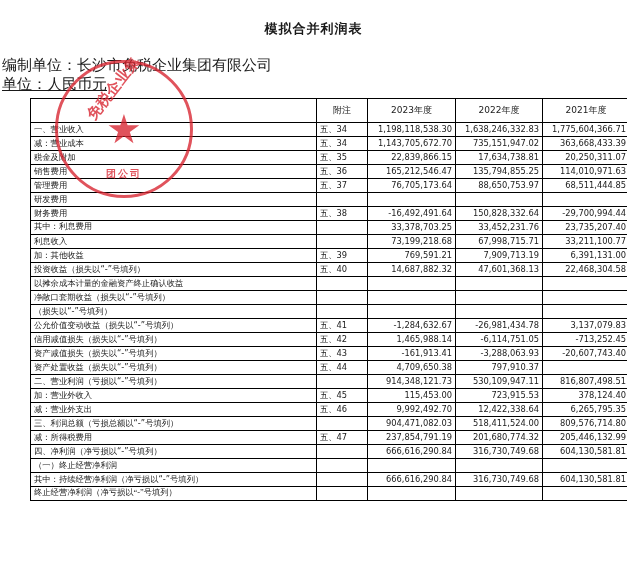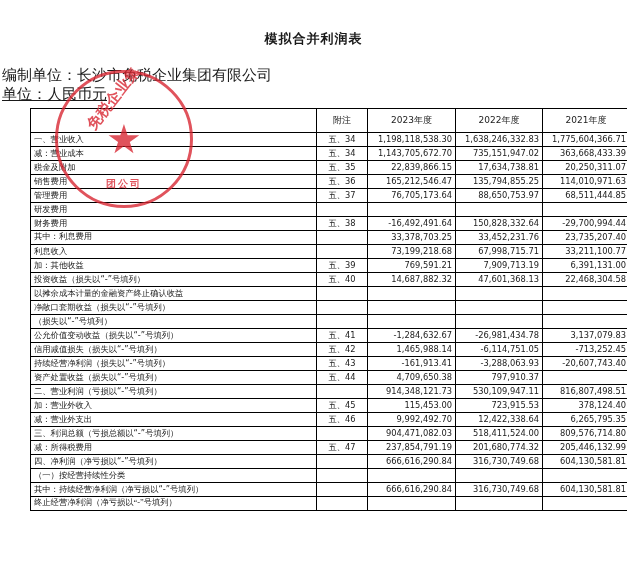--- a/index.html
+++ b/index.html
@@ -20,21 +20,21 @@
     width: 627px;
     height: 576px;
     box-sizing: border-box;
     padding: 0;
   }
   .doc-title {
     text-align: center;
     font-size: 13px;
     font-weight: bold;
     letter-spacing: 1px;
-    margin-top: 30px;
+    margin-top: 20px;
     margin-bottom: 18px;
     font-family: "DejaVu Sans", sans-serif;
   }
   .meta-row {
     display: flex;
     justify-content: space-between;
     font-size: 15px;
     padding: 0 14px 4px 2px;
     font-family: "DejaVu Sans", sans-serif;
     flex-direction: column;
@@ -69,21 +69,21 @@
     font-weight: normal;
     height: 24px;
     font-size: 9px;
   }
   table.fin td.item {
     text-align: left;
     white-space: nowrap;
     overflow: hidden;
   }
   table.fin td.note {
-    text-align: center;
+    text-align: left;
     white-space: nowrap;
   }
   table.fin td.num {
     text-align: right;
     white-space: nowrap;
     font-family: "DejaVu Sans", sans-serif;
   }
   .ind0 { padding-left: 3px; }
   .ind1 { padding-left: 14px; }
   .ind2 { padding-left: 28px; }
@@ -282,21 +282,21 @@
           <td class="num">3,137,079.83</td>
         </tr>
         <tr>
           <td class="item ind2">信用减值损失（损失以“-”号填列）</td>
           <td class="note">五、42</td>
           <td class="num">1,465,988.14</td>
           <td class="num">-6,114,751.05</td>
           <td class="num">-713,252.45</td>
         </tr>
         <tr>
-          <td class="item ind2">持续经营净利润（损失以“-”号填列）</td>
+          <td class="item ind2">资产减值损失（损失以“-”号填列）</td>
           <td class="note">五、43</td>
           <td class="num">-161,913.41</td>
           <td class="num">-3,288,063.93</td>
           <td class="num">-20,607,743.40</td>
         </tr>
         <tr>
           <td class="item ind2">资产处置收益（损失以“-”号填列）</td>
           <td class="note">五、44</td>
           <td class="num">4,709,650.38</td>
           <td class="num">797,910.37</td>
@@ -338,21 +338,21 @@
           <td class="num">205,446,132.99</td>
         </tr>
         <tr>
           <td class="item ind0">四、净利润（净亏损以“-”号填列）</td>
           <td class="note"></td>
           <td class="num">666,616,290.84</td>
           <td class="num">316,730,749.68</td>
           <td class="num">604,130,581.81</td>
         </tr>
         <tr>
-          <td class="item ind1">（一）按经营持续性分类</td>
+          <td class="item ind1">（一）终止经营净利润</td>
           <td class="note"></td>
           <td class="num"></td>
           <td class="num"></td>
           <td class="num"></td>
         </tr>
         <tr>
           <td class="item ind2">其中：持续经营净利润（净亏损以“-”号填列）</td>
           <td class="note"></td>
           <td class="num">666,616,290.84</td>
           <td class="num">316,730,749.68</td>

